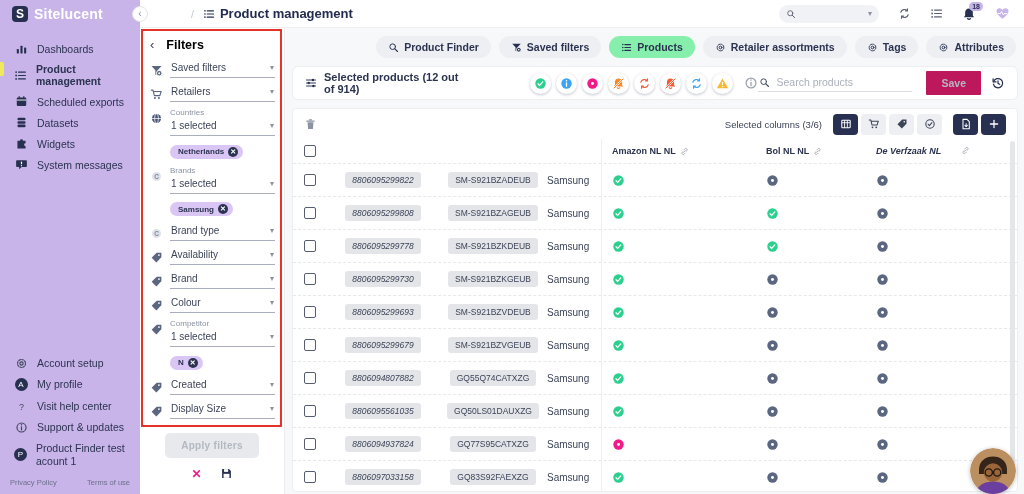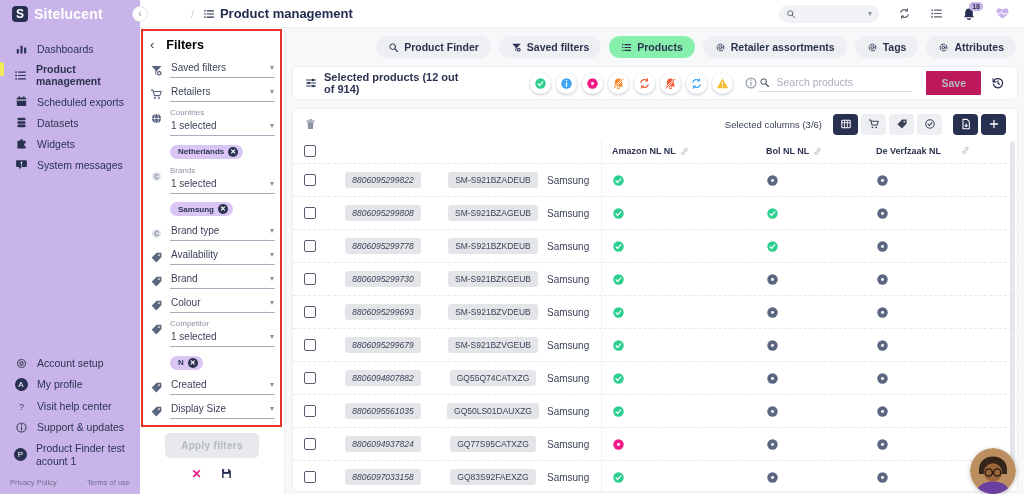--- a/index.html
+++ b/index.html
@@ -82,21 +82,21 @@
   .gap-l { margin-left:8px; }
 
   .thead { display:flex; align-items:center; height:24px; font-size:9px; font-weight:bold; color:#2b3350; }
   .trow { display:flex; align-items:center; height:33px; border-top:1px dashed #e6e8ec; }
   .c-check { width:34px; display:flex; justify-content:center; }
   .c-gtin { width:112px; display:flex; justify-content:center;font-style:italic; }
   .c-mpn { width:108px; display:flex; justify-content:center; }
   .c-brand { width:54px; font-size:10px; color:#3c4458; }
   .c-ret1 { width:155px; padding-left:10px; display:flex; align-items:center; gap:4px; align-self:stretch; border-left:1px solid #eef0f3;text-align:right; }
   .c-ret2 { width:110px; padding-left:10px; display:flex; align-items:center; gap:4px; }
-  .c-ret3 { flex:1; padding-left:10px; display:flex; align-items:flex-start; gap:20px; }
+  .c-ret3 { flex:1; padding-left:10px; display:flex; align-items:flex-start; gap:20px;font-style:italic; }
   .checkbox { width:12px; height:12px; border:1.5px solid #565d6e; border-radius:2px; background:#fff; cursor:pointer; }
   .code-chip { background:#e4e5e8; border-radius:3px; padding:3px 7px; font-size:8.5px; color:#3c4458; white-space:nowrap; }
   .vscroll { position:absolute; right:2px; top:32px; width:5px; height:326px; background:#e4e6ea; border-radius:3px; }
   .avatar-fab { position:absolute; right:8px; bottom:0; width:46px; height:46px; border-radius:50%; overflow:hidden; box-shadow:0 1px 4px rgba(0,0,0,.25); cursor:pointer; }
 </style>
 </head>
 <body>
 
 <div class="topbar">
   <div class="topbar-left">

